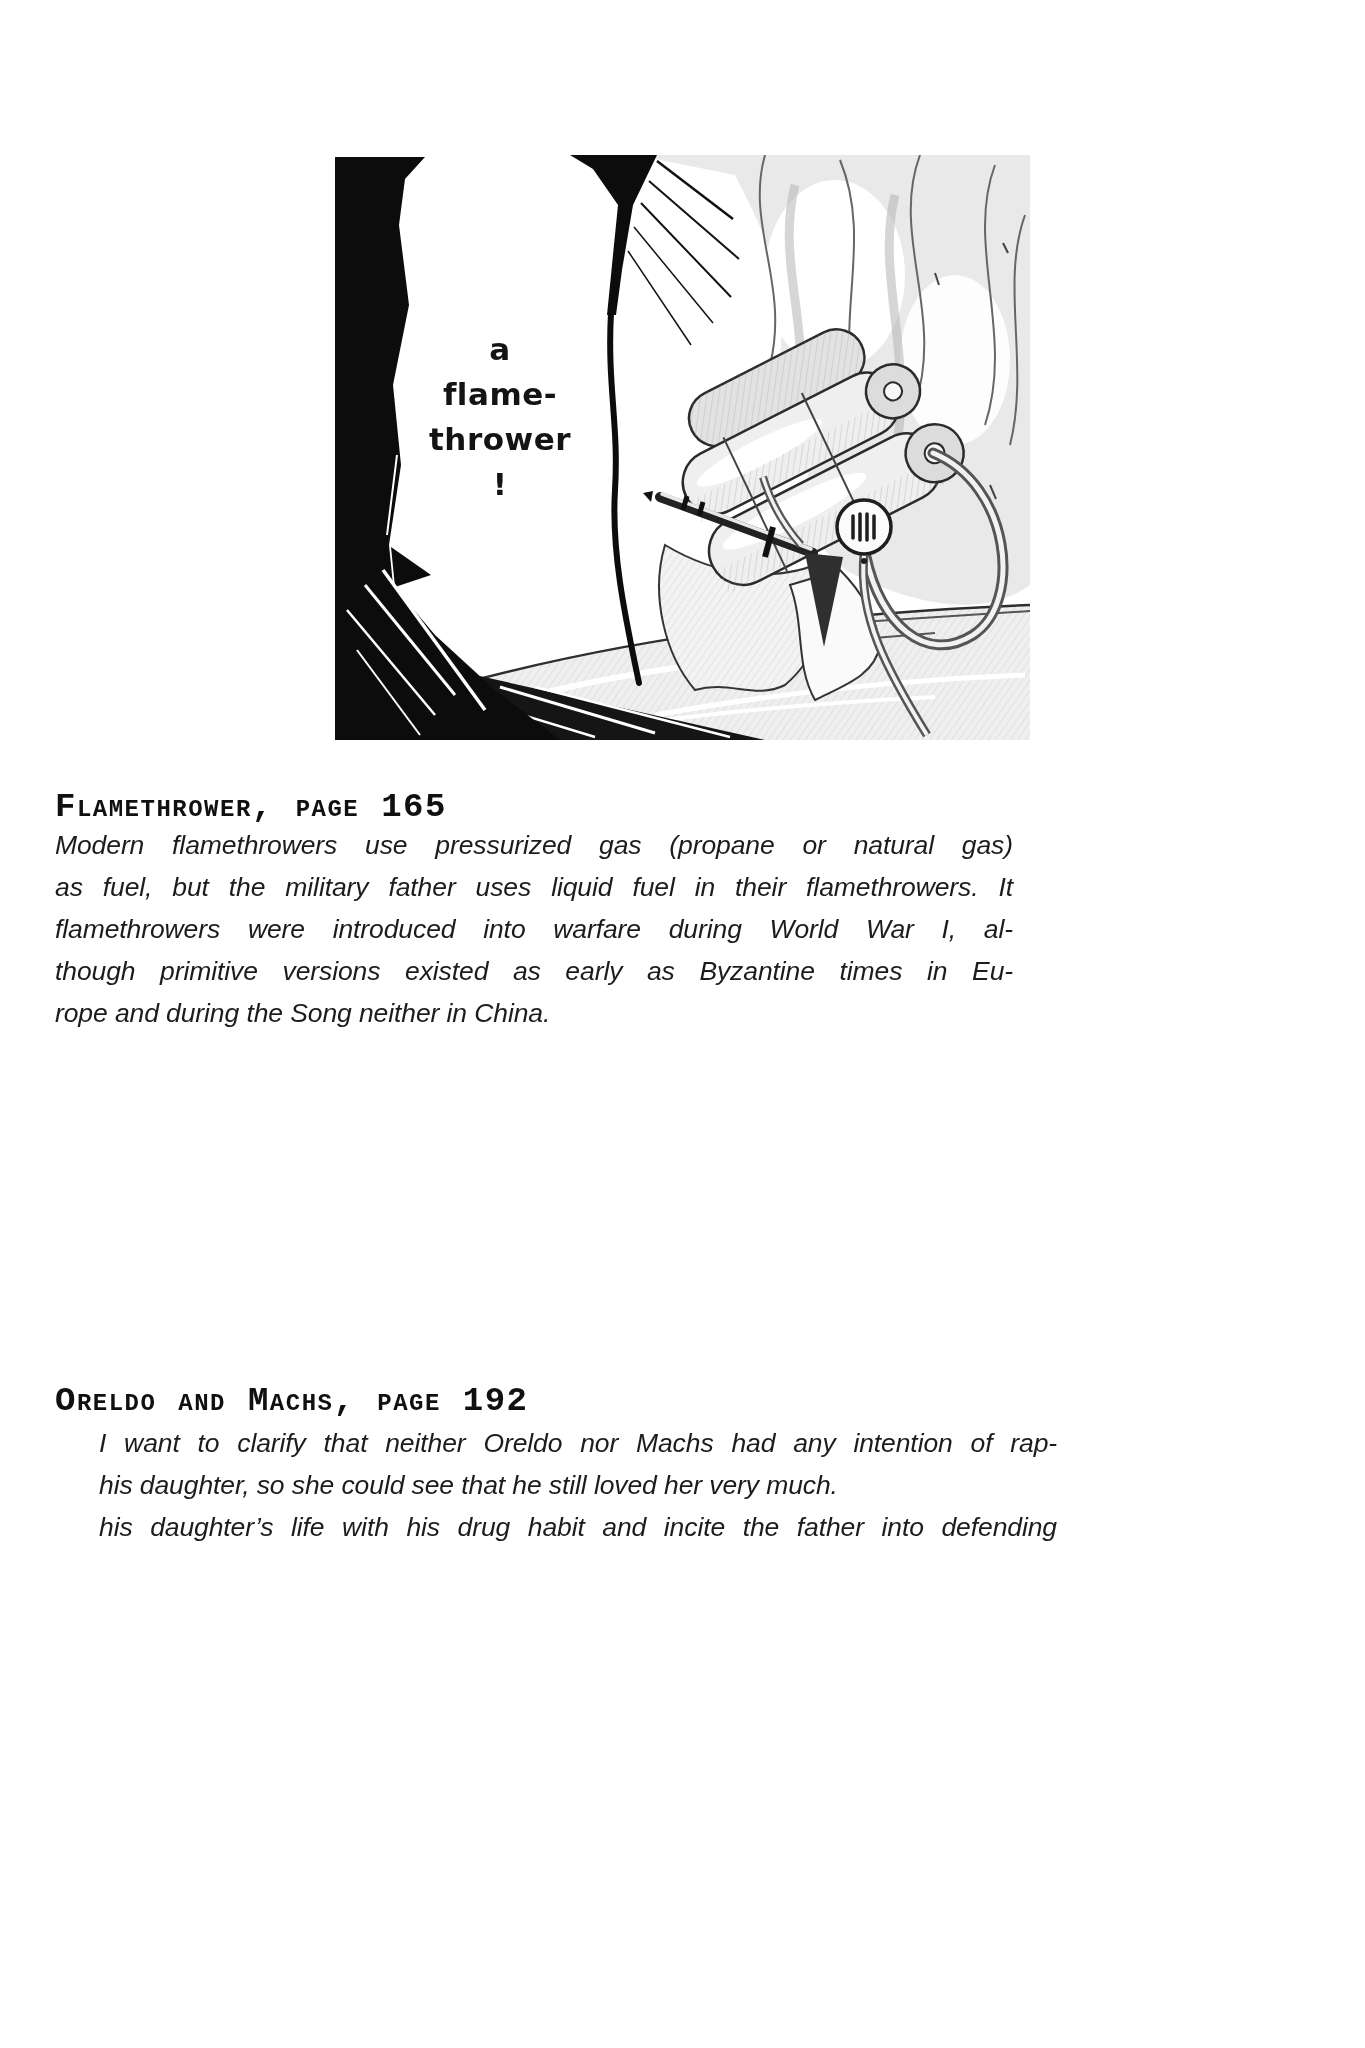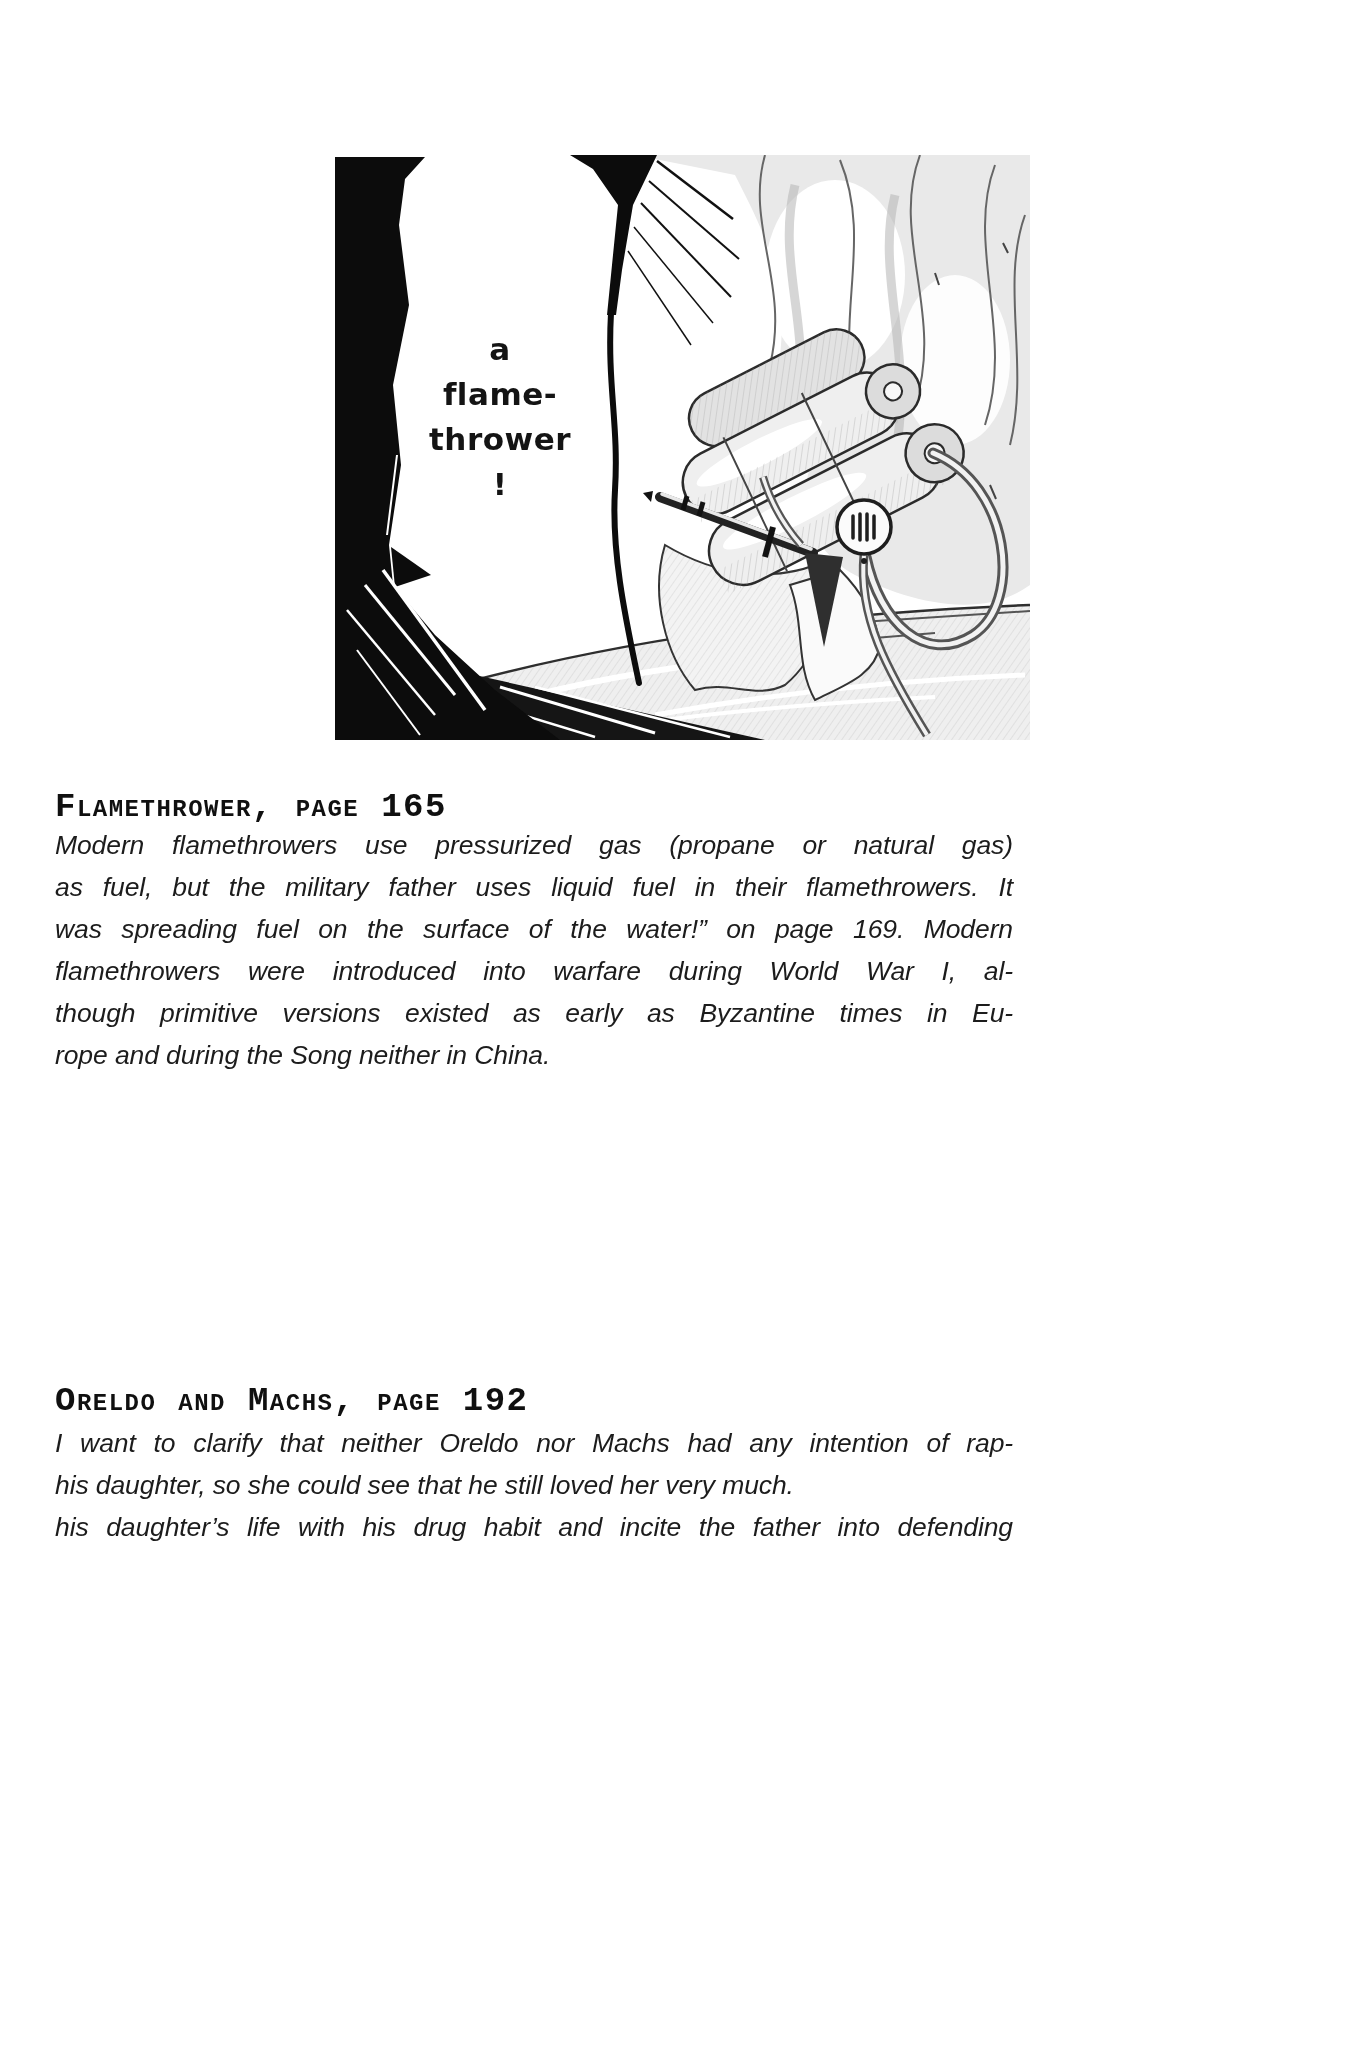--- a/index.html
+++ b/index.html
@@ -55,21 +55,21 @@
     position: absolute;
     left: 55px;
     width: 958px;
     font-size: 26.5px;
     line-height: 42px;
     letter-spacing: -0.1px;
     color: #1c1c1c;
     font-style: italic;
   }
   .para-1 { top: 824px; }
-  .para-2 { top: 1422px; }
+  .para-2 { top: 1422px; margin-left: 44px; }
 
   .pline {
     text-align: justify;
     text-align-last: justify;
     white-space: nowrap;
   }
   .pline.last {
     text-align-last: left;
   }
 </style>
@@ -196,21 +196,20 @@
       <div>thrower</div>
       <div>!</div>
     </div>
   </div>
 
   <h2 class="heading heading-1">Flamethrower, page 165</h2>
 
   <div class="para para-1">
     <div class="pline">Modern flamethrowers use pressurized gas (propane or natural gas)</div>
     <div class="pline">as fuel, but the military father uses liquid fuel in their flamethrowers. It</div>
-    <div class="pline">was spreading fuel on the surface of the water!” on page 169. Modern</div>
     <div class="pline">flamethrowers were introduced into warfare during World War I, al-</div>
     <div class="pline">though primitive versions existed as early as Byzantine times in Eu-</div>
     <div class="pline last">rope and during the Song neither in China.</div>
   </div>
 
   <h2 class="heading heading-2">Oreldo and Machs, page 192</h2>
 
   <div class="para para-2">
     <div class="pline">I want to clarify that neither Oreldo nor Machs had any intention of rap-</div>
     <div class="pline last">his daughter, so she could see that he still loved her very much.</div>

